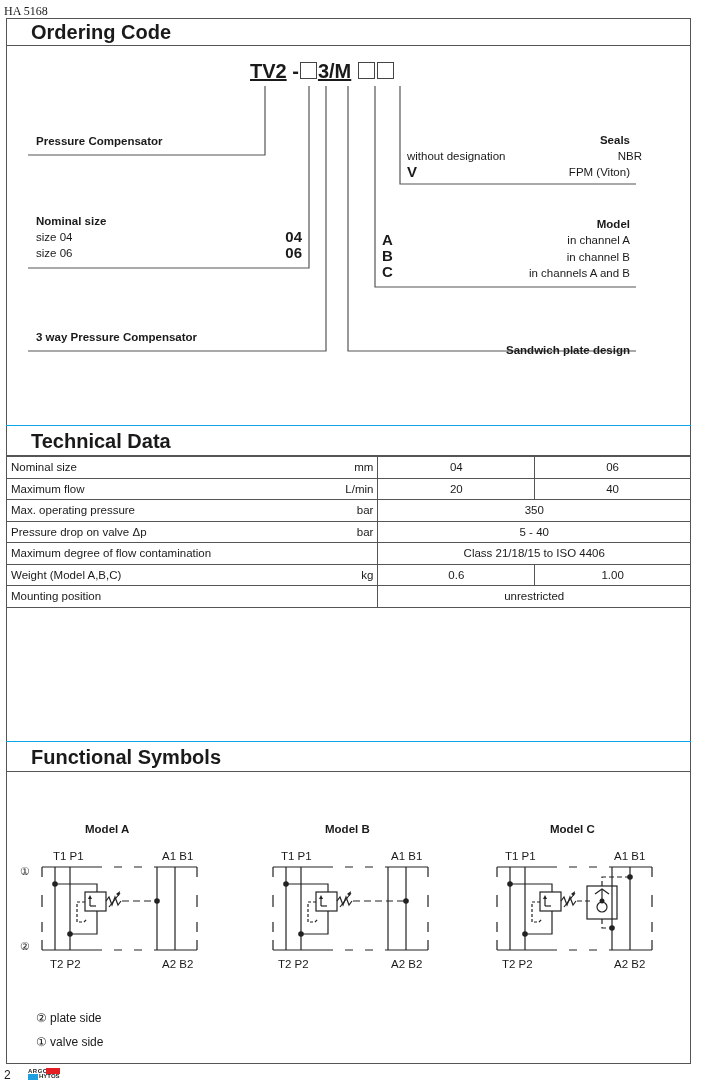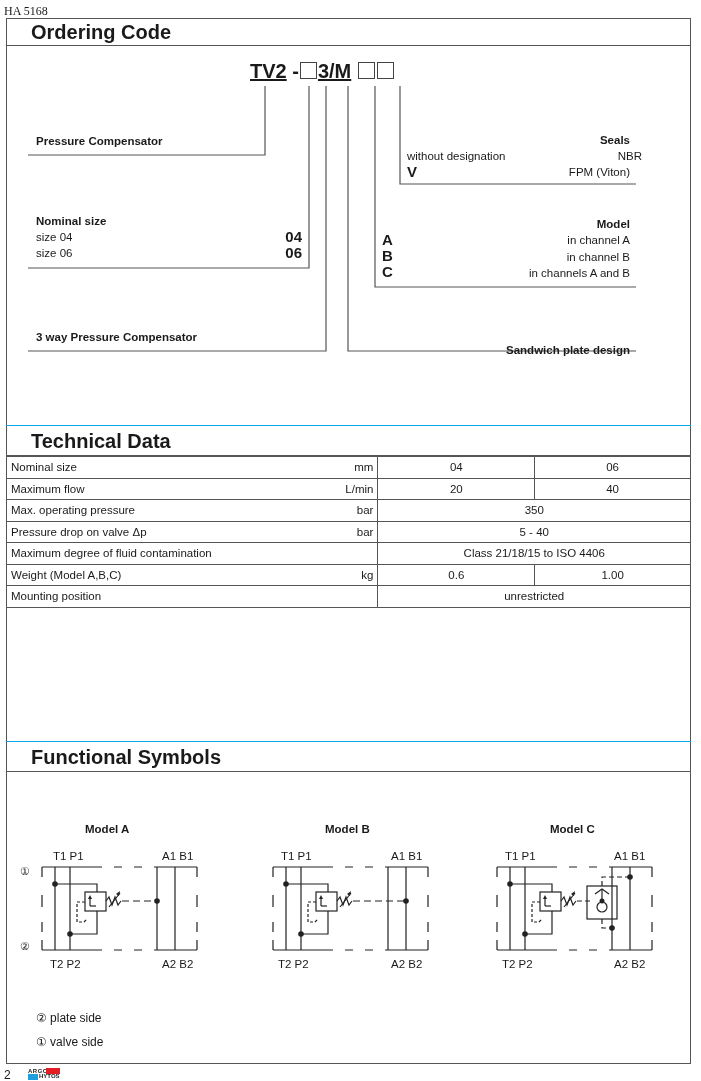--- a/index.html
+++ b/index.html
@@ -97,21 +97,21 @@
   </tr>
   <tr>
     <td><span>Max. operating pressure</span><span style="float:right">bar</span></td>
     <td class="c" colspan="2">350</td>
   </tr>
   <tr>
     <td><span>Pressure drop on valve Δp</span><span style="float:right">bar</span></td>
     <td class="c" colspan="2">5 - 40</td>
   </tr>
   <tr>
-    <td>Maximum degree of fluid contamination</td>
+    <td>Maximum degree of flow contamination</td>
     <td class="c" colspan="2">Class 21/18/15 to ISO 4406</td>
   </tr>
   <tr>
     <td><span>Weight (Model A,B,C)</span><span style="float:right">kg</span></td>
     <td class="c">0.6</td>
     <td class="c">1.00</td>
   </tr>
   <tr>
     <td>Mounting position</td>
     <td class="c" colspan="2">unrestricted</td>

